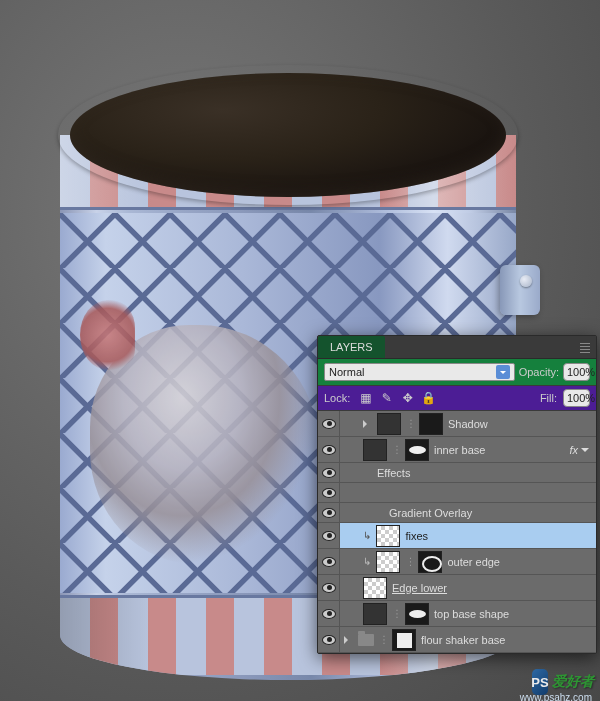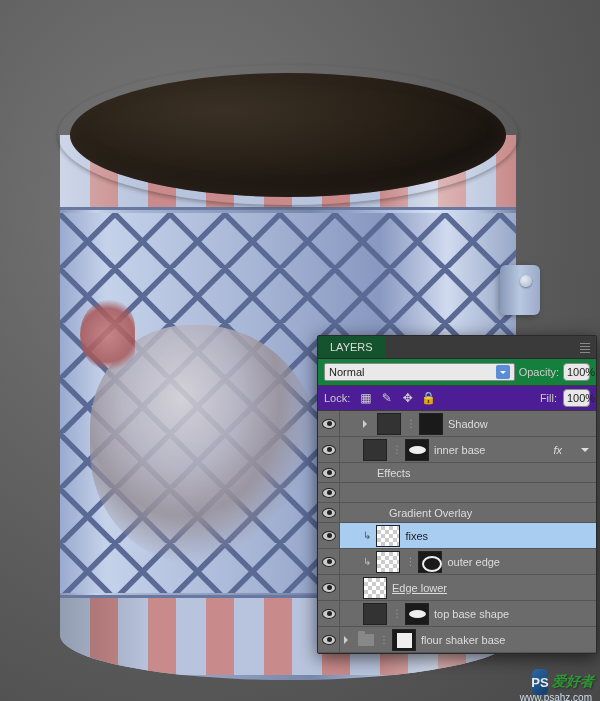--- a/index.html
+++ b/index.html
@@ -46,21 +46,21 @@
 .tri.open{border-left-color:transparent;border-top-color:#ccc;margin-top:4px}
 .folder{width:16px;height:12px;background:#888;border-radius:1px;position:relative}
 .folder::before{content:'';position:absolute;left:0;top:-3px;width:7px;height:3px;background:#888;border-radius:1px 1px 0 0}
 .thumb{width:24px;height:22px;background:#333;border:1px solid #222;display:flex;align-items:center;justify-content:center;flex-shrink:0}
 .thumb.checker{background:repeating-conic-gradient(#ccc 0 25%,#fff 0 50%) 0 0/8px 8px}
 .mask{width:24px;height:22px;background:#1a1a1a;border:1px solid #222;position:relative;flex-shrink:0}
 .mask.oval::after{content:'';position:absolute;left:3px;top:6px;width:17px;height:8px;background:#eee;border-radius:50%}
 .mask.ring::after{content:'';position:absolute;left:3px;top:4px;width:16px;height:12px;border:2px solid #eee;border-radius:50%}
 .mask.rect::after{content:'';position:absolute;left:4px;top:3px;width:15px;height:15px;background:#eee}
 .link{width:8px;color:#999;font-size:10px;text-align:center}
-.fx{margin-left:auto;margin-right:6px;font-style:italic;color:#ddd;display:flex;align-items:flex-end;gap:19px}
+.fx{margin-left:auto;margin-right:6px;font-style:italic;color:#ddd;display:flex;align-items:flex-end;gap:3px}
 .fx .tri{border-left-color:transparent;border-top-color:#ddd;margin-top:4px}
 .underline{text-decoration:underline}
 .watermark{position:absolute;right:6px;bottom:6px;display:flex;align-items:center;gap:4px;opacity:.88}
 .wmlogo{width:16px;height:26px;background:linear-gradient(135deg,#2a6db0,#0a3a70);border-radius:5px;display:flex;align-items:center;justify-content:center;color:#fff;font-weight:bold;font-size:13px}
 .wmtext{color:#2aa030;font-size:14px;font-weight:bold;font-style:italic;text-shadow:1px 1px 2px rgba(0,0,0,.5)}
 .wmurl{position:absolute;right:8px;bottom:-2px;color:#cde;font-size:10px}
 </style>
 </head>
 <body>
 

